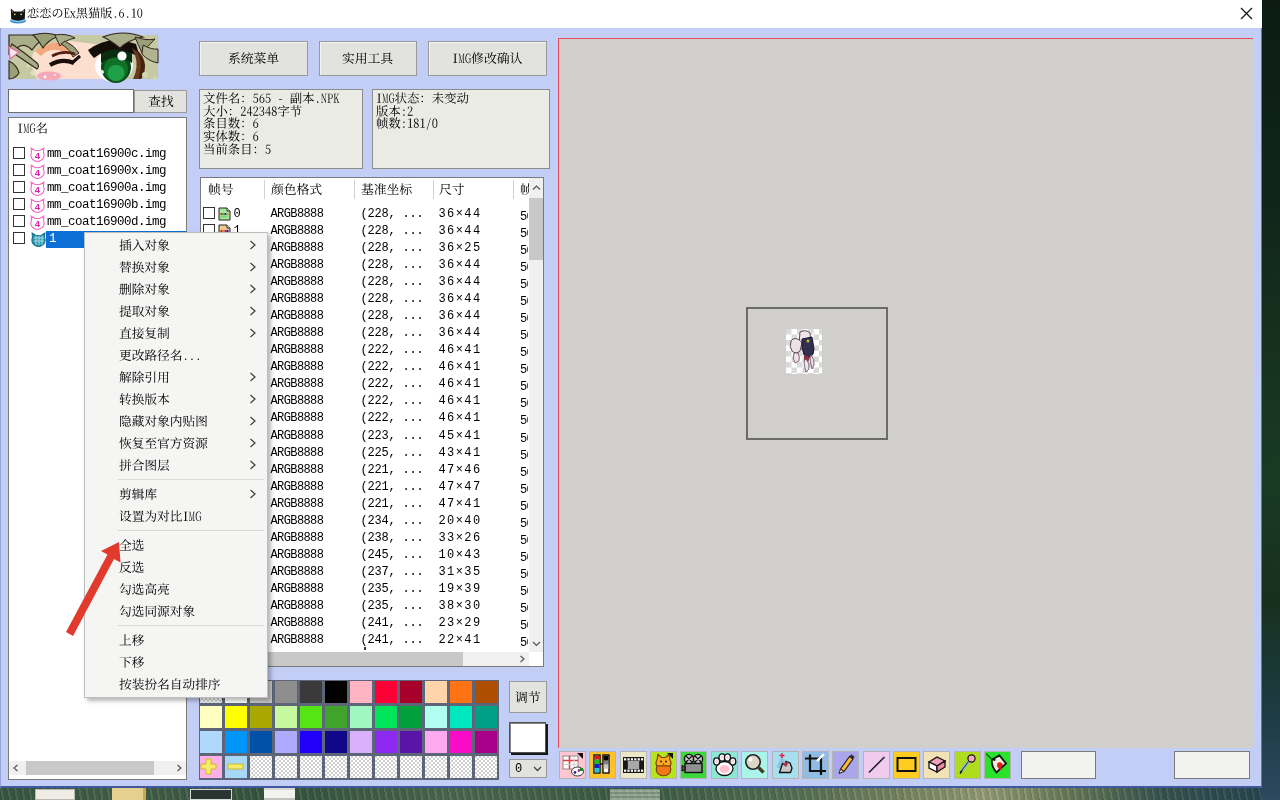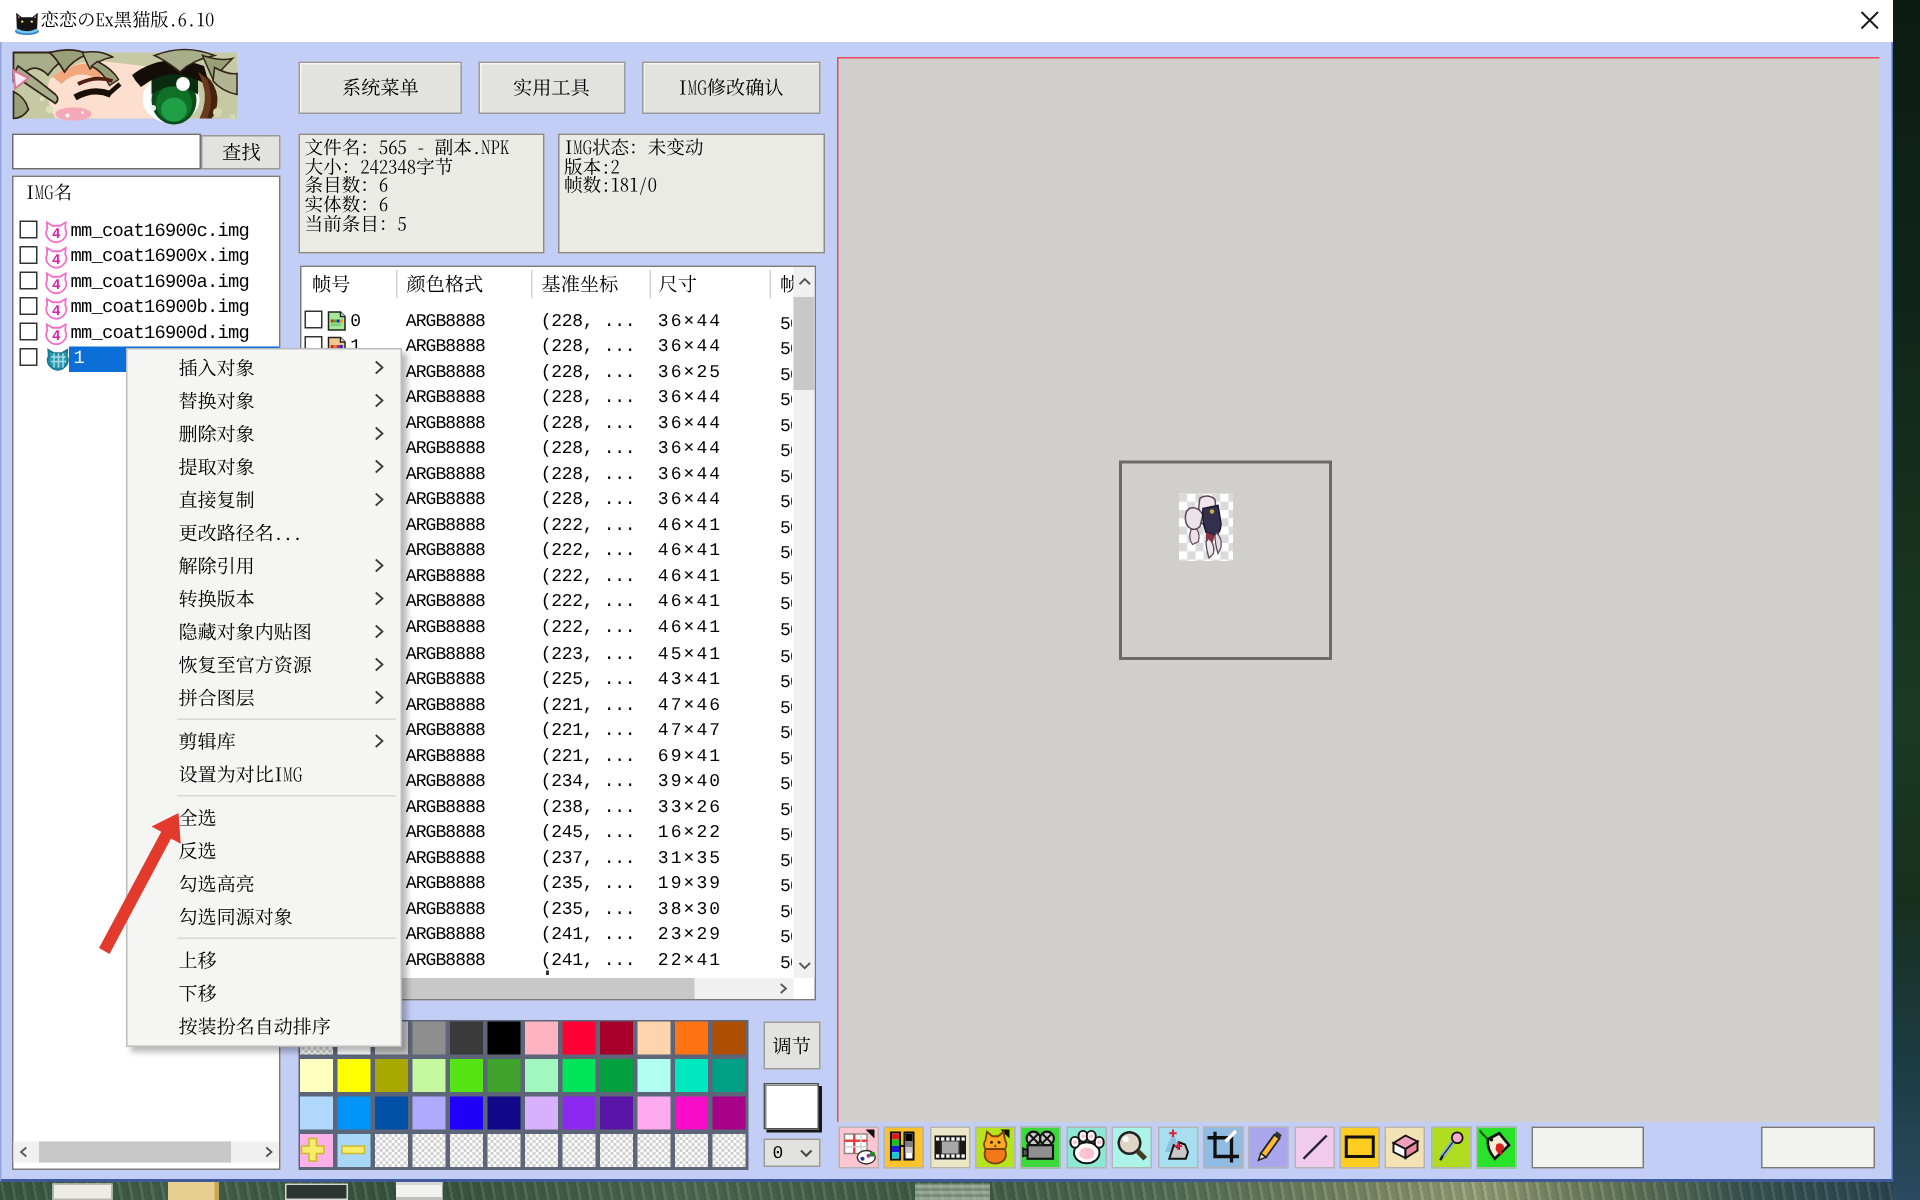--- a/index.html
+++ b/index.html
@@ -602,32 +602,32 @@
 <div class="a" style="left:520px;top:478.7px;width:7.5px;height:16px;overflow:hidden;"><span class="m" style="font-size:12px;letter-spacing:-0.6px">50</span></div>
 <div class="a" style="left:203px;top:497.3px;width:12px;height:12px;background:#fff;border:1px solid #333;"></div>
 <svg class="a" style="left:218px;top:496.8px" width="13" height="14" viewBox="0 0 13 14">
 <path d="M1 1 H9 L12 4 V13 H1Z" fill="#d8e8d0" stroke="#222" stroke-width="1"></path>
 <path d="M9 1 L9 4 L12 4" fill="#fff" stroke="#222" stroke-width="1"></path>
     <rect x="2.5" y="6" width="7" height="4.5" fill="#b0c8e0"></rect>
   </svg>
 <div class="a m" style="left:233.5px;top:495.8px;font-size:12.0px;letter-spacing:-0.6px;color:#000;">17</div>
 <div class="a m" style="left:270.5px;top:495.8px;font-size:12.0px;letter-spacing:-0.6px;color:#000;">ARGB8888</div>
 <div class="a m" style="left:360.5px;top:495.8px;font-size:12.0px;letter-spacing:-0.2px;color:#000;">(221, ...</div>
-<div class="a m" style="left:438.5px;top:495.8px;font-size:12.0px;letter-spacing:1.4px;color:#000;">69×41</div>
+<div class="a m" style="left:438.5px;top:495.8px;font-size:12.0px;letter-spacing:1.4px;color:#000;">47×41</div>
 <div class="a" style="left:520px;top:495.8px;width:7.5px;height:16px;overflow:hidden;"><span class="m" style="font-size:12px;letter-spacing:-0.6px">50</span></div>
 <div class="a" style="left:203px;top:514.4px;width:12px;height:12px;background:#fff;border:1px solid #333;"></div>
 <svg class="a" style="left:218px;top:513.9px" width="13" height="14" viewBox="0 0 13 14">
 <path d="M1 1 H9 L12 4 V13 H1Z" fill="#d8e8d0" stroke="#222" stroke-width="1"></path>
 <path d="M9 1 L9 4 L12 4" fill="#fff" stroke="#222" stroke-width="1"></path>
     <rect x="2.5" y="6" width="7" height="4.5" fill="#b0c8e0"></rect>
   </svg>
 <div class="a m" style="left:233.5px;top:512.9px;font-size:12.0px;letter-spacing:-0.6px;color:#000;">18</div>
 <div class="a m" style="left:270.5px;top:512.9px;font-size:12.0px;letter-spacing:-0.6px;color:#000;">ARGB8888</div>
 <div class="a m" style="left:360.5px;top:512.9px;font-size:12.0px;letter-spacing:-0.2px;color:#000;">(234, ...</div>
-<div class="a m" style="left:438.5px;top:512.9px;font-size:12.0px;letter-spacing:1.4px;color:#000;">39×40</div>
+<div class="a m" style="left:438.5px;top:512.9px;font-size:12.0px;letter-spacing:1.4px;color:#000;">20×40</div>
 <div class="a" style="left:520px;top:512.9px;width:7.5px;height:16px;overflow:hidden;"><span class="m" style="font-size:12px;letter-spacing:-0.6px">50</span></div>
 <div class="a" style="left:203px;top:531.5px;width:12px;height:12px;background:#fff;border:1px solid #333;"></div>
 <svg class="a" style="left:218px;top:531.0px" width="13" height="14" viewBox="0 0 13 14">
 <path d="M1 1 H9 L12 4 V13 H1Z" fill="#d8e8d0" stroke="#222" stroke-width="1"></path>
 <path d="M9 1 L9 4 L12 4" fill="#fff" stroke="#222" stroke-width="1"></path>
     <rect x="2.5" y="6" width="7" height="4.5" fill="#b0c8e0"></rect>
   </svg>
 <div class="a m" style="left:233.5px;top:530.0px;font-size:12.0px;letter-spacing:-0.6px;color:#000;">19</div>
 <div class="a m" style="left:270.5px;top:530.0px;font-size:12.0px;letter-spacing:-0.6px;color:#000;">ARGB8888</div>
 <div class="a m" style="left:360.5px;top:530.0px;font-size:12.0px;letter-spacing:-0.2px;color:#000;">(238, ...</div>
@@ -635,21 +635,21 @@
 <div class="a" style="left:520px;top:530.0px;width:7.5px;height:16px;overflow:hidden;"><span class="m" style="font-size:12px;letter-spacing:-0.6px">50</span></div>
 <div class="a" style="left:203px;top:548.5px;width:12px;height:12px;background:#fff;border:1px solid #333;"></div>
 <svg class="a" style="left:218px;top:548.0px" width="13" height="14" viewBox="0 0 13 14">
 <path d="M1 1 H9 L12 4 V13 H1Z" fill="#d8e8d0" stroke="#222" stroke-width="1"></path>
 <path d="M9 1 L9 4 L12 4" fill="#fff" stroke="#222" stroke-width="1"></path>
     <rect x="2.5" y="6" width="7" height="4.5" fill="#b0c8e0"></rect>
   </svg>
 <div class="a m" style="left:233.5px;top:547.0px;font-size:12.0px;letter-spacing:-0.6px;color:#000;">20</div>
 <div class="a m" style="left:270.5px;top:547.0px;font-size:12.0px;letter-spacing:-0.6px;color:#000;">ARGB8888</div>
 <div class="a m" style="left:360.5px;top:547.0px;font-size:12.0px;letter-spacing:-0.2px;color:#000;">(245, ...</div>
-<div class="a m" style="left:438.5px;top:547.0px;font-size:12.0px;letter-spacing:1.4px;color:#000;">16×22</div>
+<div class="a m" style="left:438.5px;top:547.0px;font-size:12.0px;letter-spacing:1.4px;color:#000;">10×43</div>
 <div class="a" style="left:520px;top:547.0px;width:7.5px;height:16px;overflow:hidden;"><span class="m" style="font-size:12px;letter-spacing:-0.6px">50</span></div>
 <div class="a" style="left:203px;top:565.6px;width:12px;height:12px;background:#fff;border:1px solid #333;"></div>
 <svg class="a" style="left:218px;top:565.1px" width="13" height="14" viewBox="0 0 13 14">
 <path d="M1 1 H9 L12 4 V13 H1Z" fill="#d8e8d0" stroke="#222" stroke-width="1"></path>
 <path d="M9 1 L9 4 L12 4" fill="#fff" stroke="#222" stroke-width="1"></path>
     <rect x="2.5" y="6" width="7" height="4.5" fill="#b0c8e0"></rect>
   </svg>
 <div class="a m" style="left:233.5px;top:564.1px;font-size:12.0px;letter-spacing:-0.6px;color:#000;">21</div>
 <div class="a m" style="left:270.5px;top:564.1px;font-size:12.0px;letter-spacing:-0.6px;color:#000;">ARGB8888</div>
 <div class="a m" style="left:360.5px;top:564.1px;font-size:12.0px;letter-spacing:-0.2px;color:#000;">(237, ...</div>

